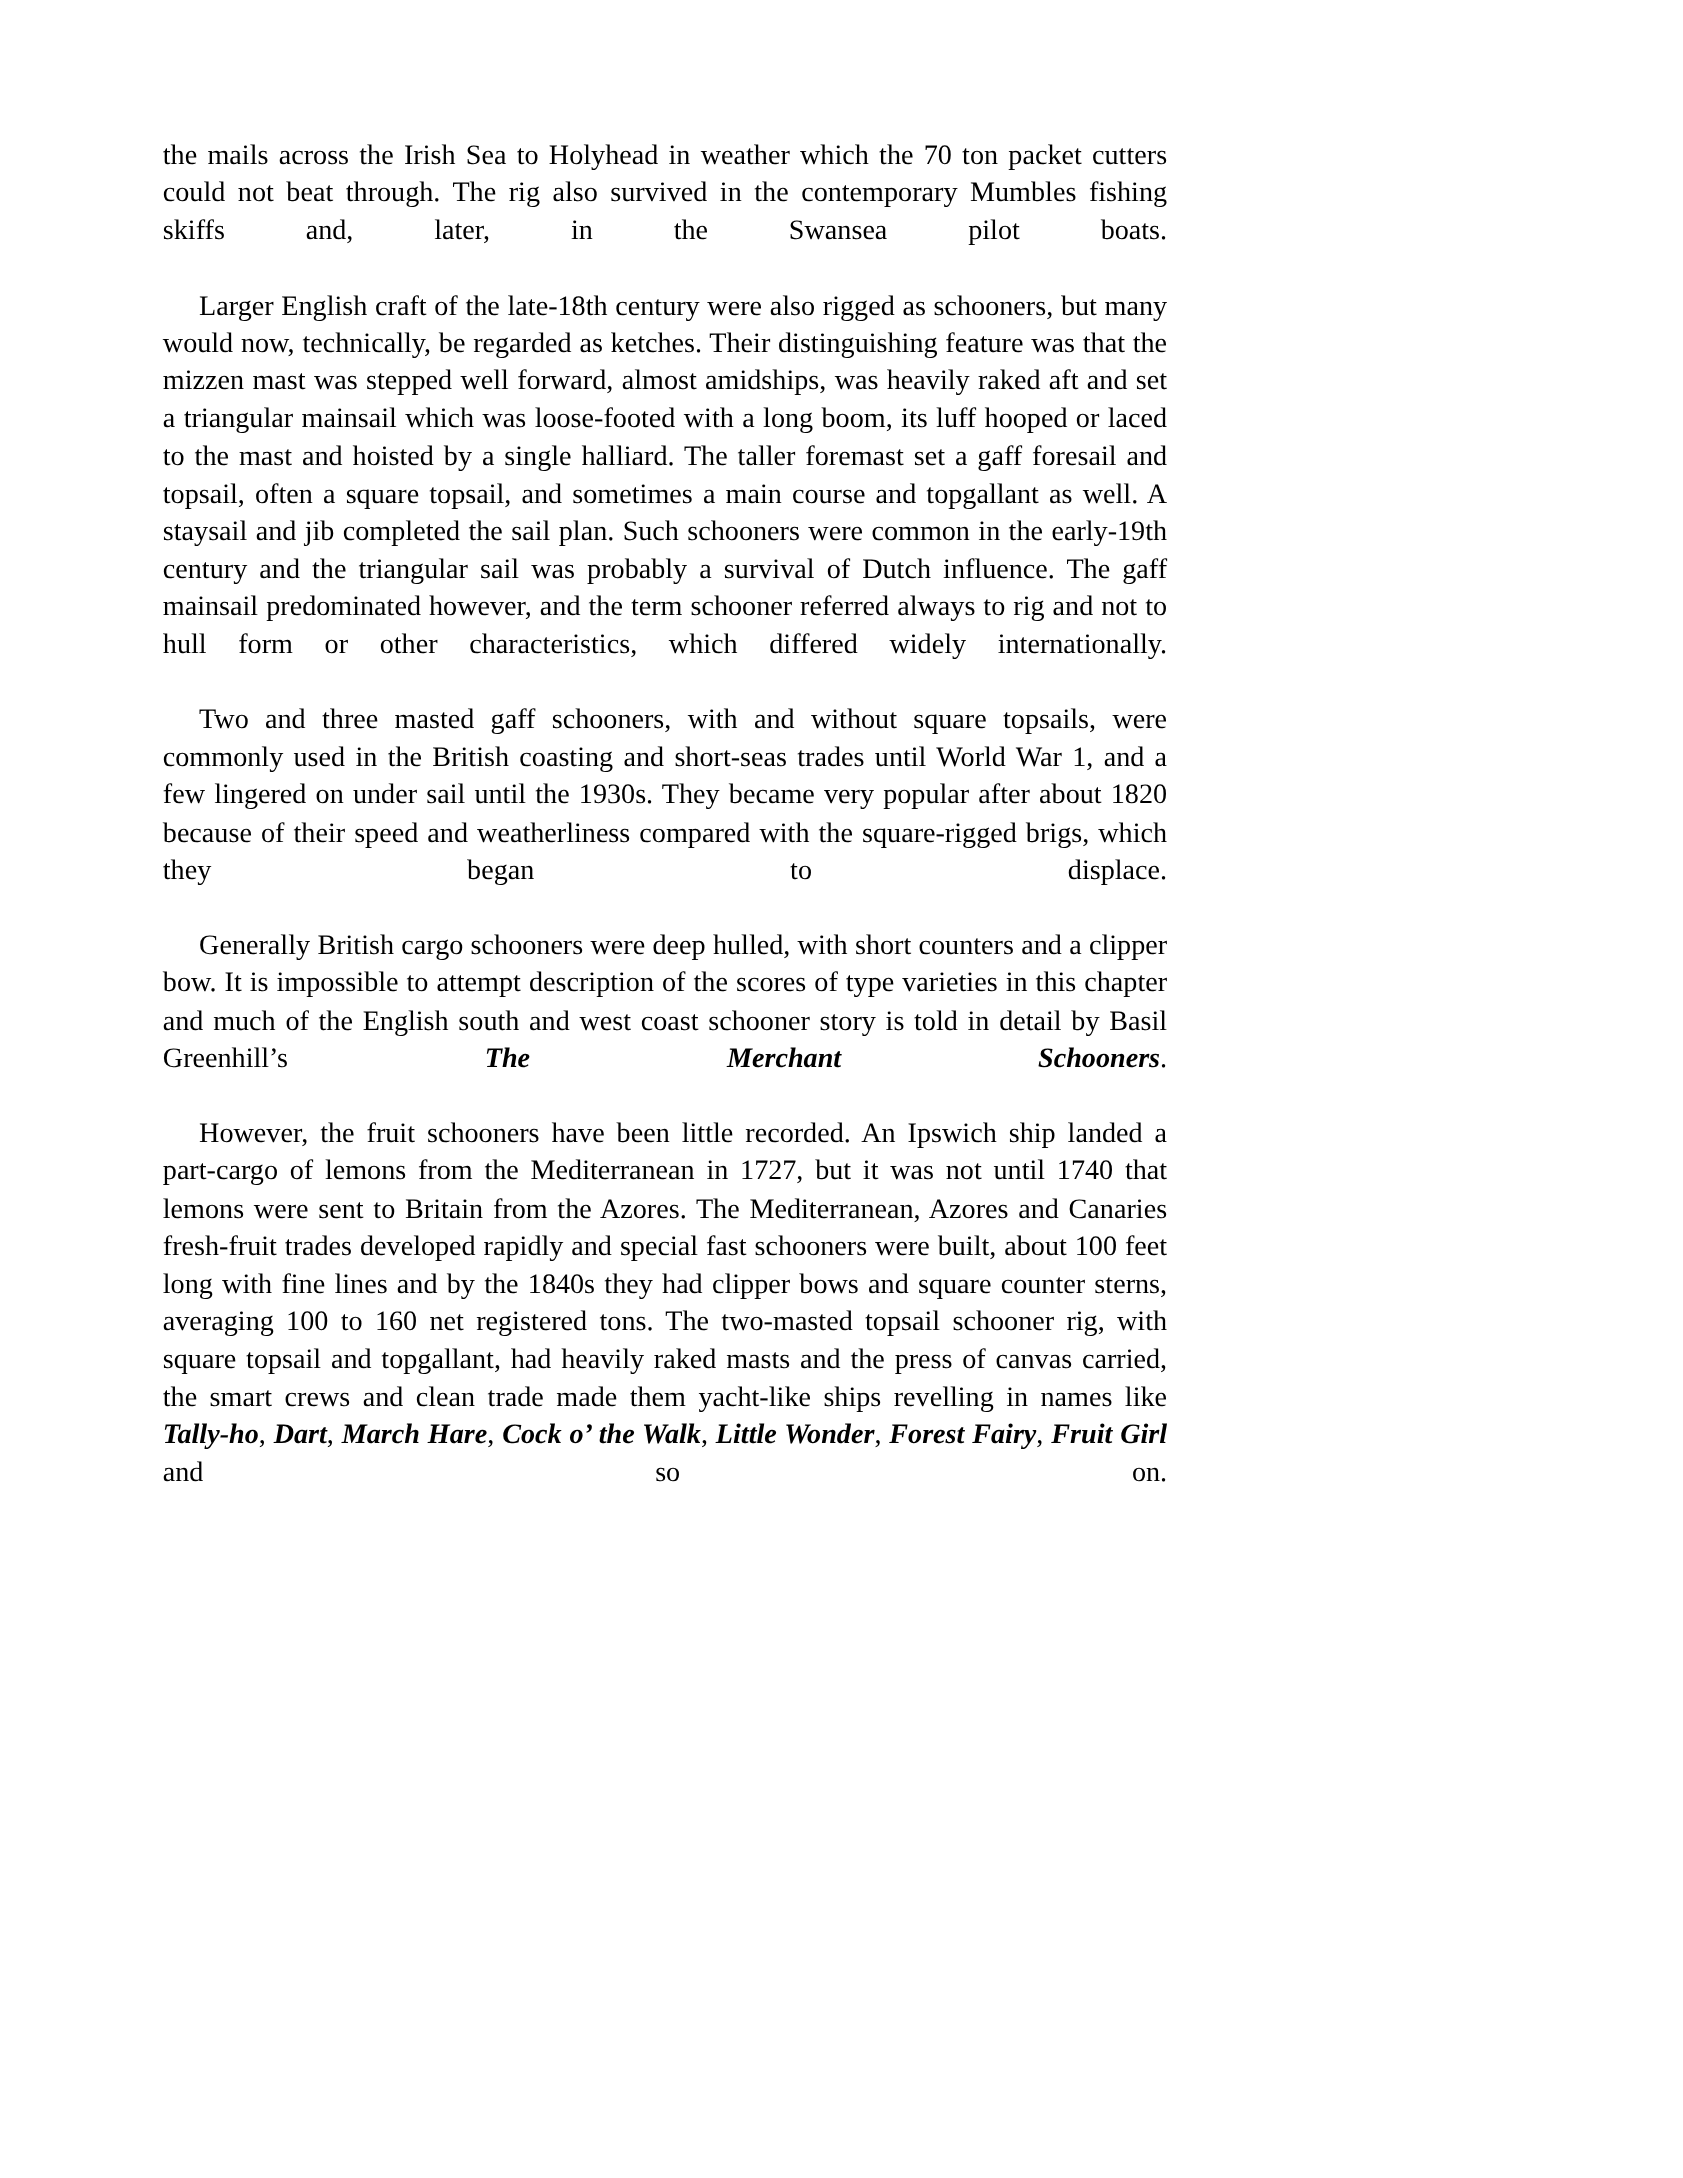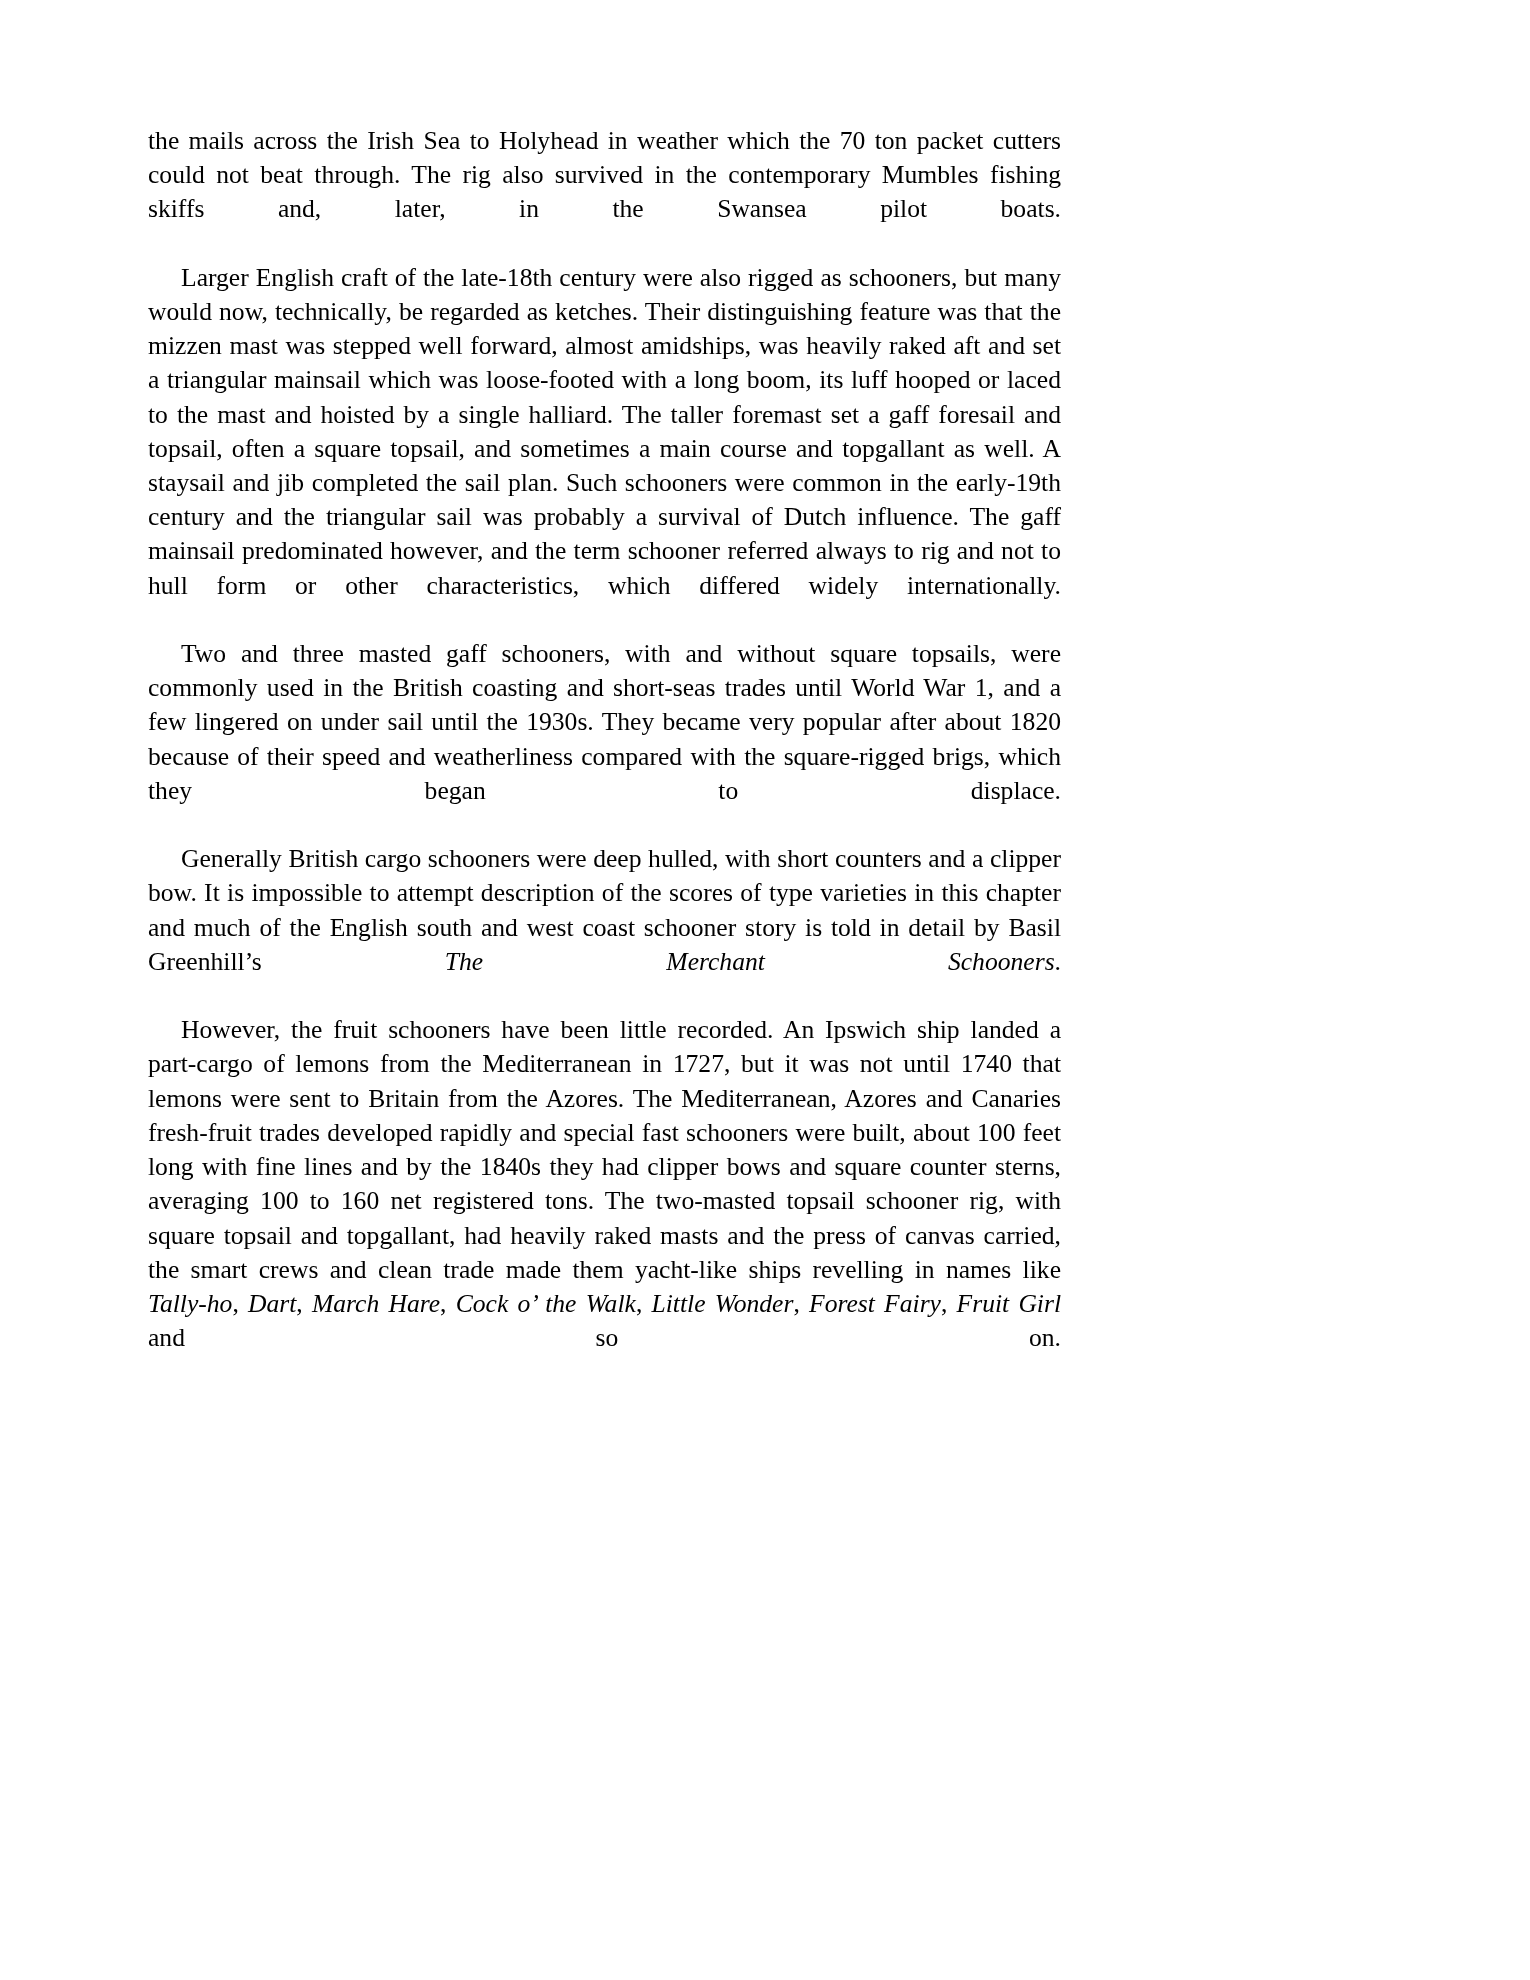--- a/index.html
+++ b/index.html
@@ -40,20 +40,21 @@
     word-spacing: 0px;
   }
   p.para.indent {
     text-indent: 33px;
   }
   p.para:last-child {
     text-align: justify;
   }
   .ital {
     font-style: italic;
+    font-weight: bold;
   }
   
   p.para::after {
     content: "";
     display: inline-block;
     width: 100%;
   }
 </style>
 </head>
 <body>

